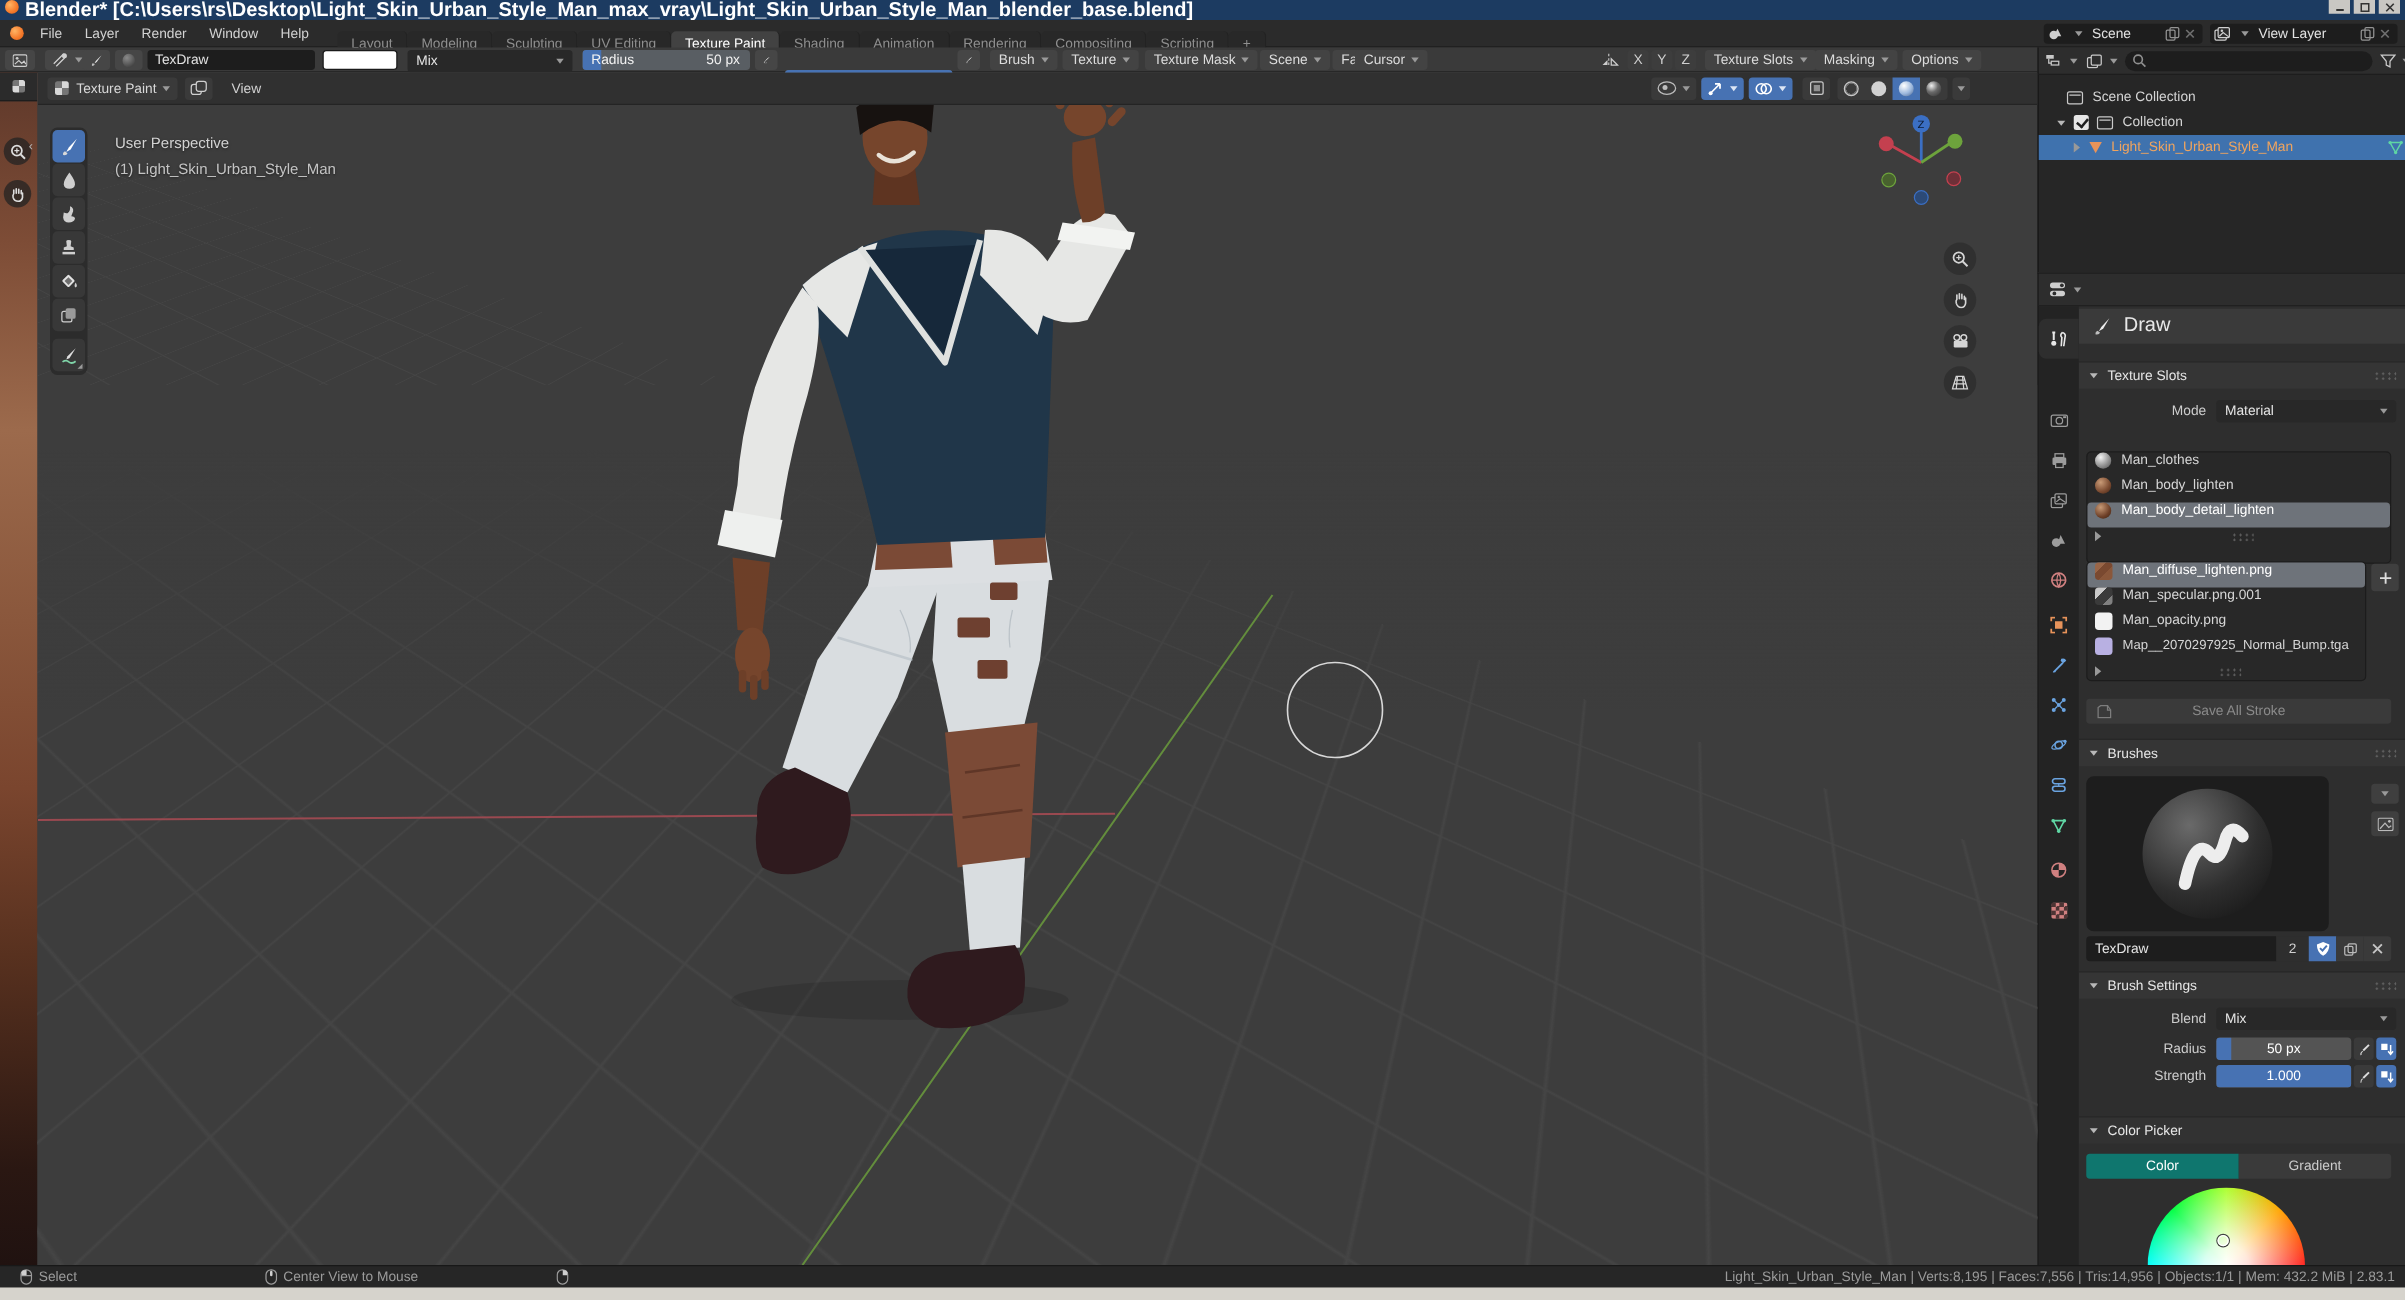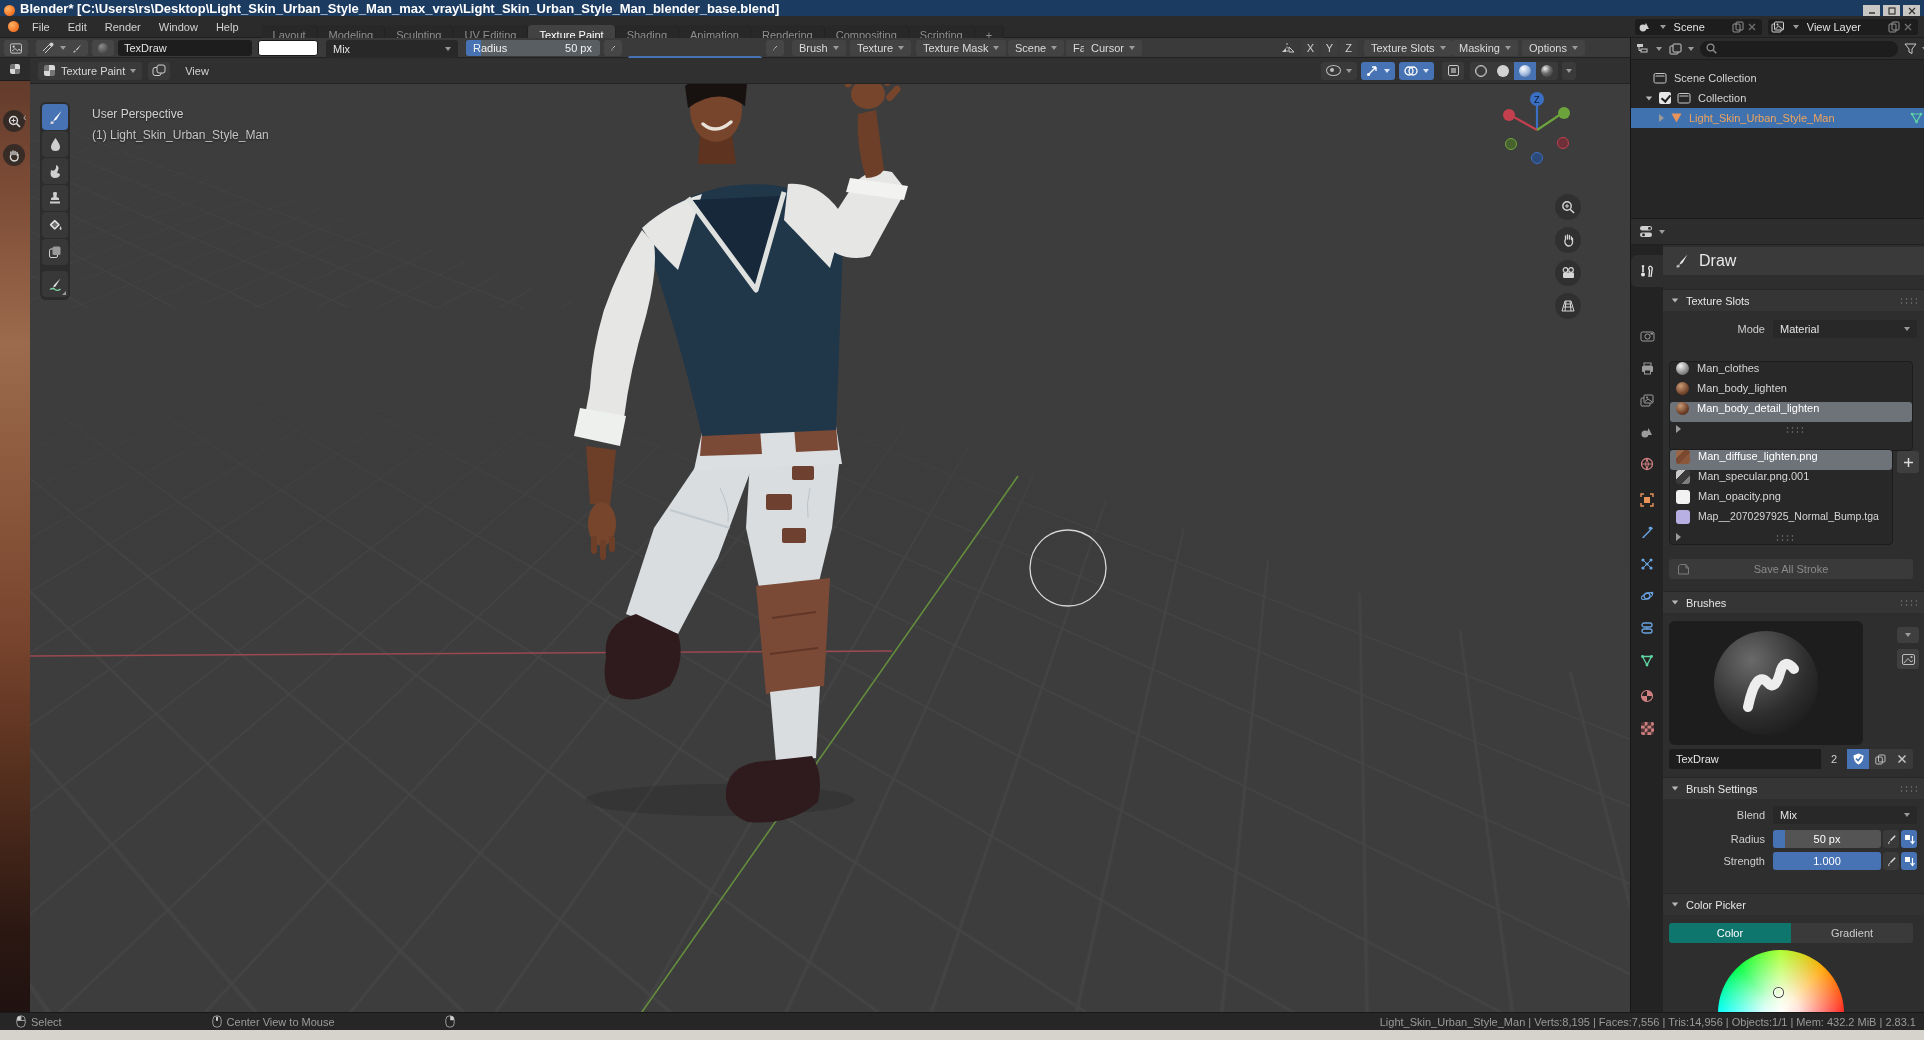--- a/index.html
+++ b/index.html
@@ -10,21 +10,21 @@
   .flex{display:flex;align-items:center}
   .chev{width:0;height:0;border-left:3px solid transparent;border-right:3px solid transparent;border-top:4px solid #9a9a9a;display:inline-block;margin-left:5px;flex:none}
   .tri-down{width:0;height:0;border-left:4px solid transparent;border-right:4px solid transparent;border-top:5px solid #b8b8b8;display:inline-block}
   .tri-right{width:0;height:0;border-top:4px solid transparent;border-bottom:4px solid transparent;border-left:5px solid #999;display:inline-block}
   .grip{width:18px;height:7px;background-image:radial-gradient(#6d6d6d 1px,transparent 1.2px);background-size:5px 4px;opacity:.8}
   .eye{width:13px;height:9px;border:1.5px solid #bdbdbd;border-radius:50%;position:relative;flex:none}
   .eye::after{content:"";position:absolute;left:3px;top:1.5px;width:4px;height:4px;border-radius:50%;background:#bdbdbd}
   .cbx{width:12px;height:12px;background:#e6e6e6;border-radius:2px;position:relative;flex:none}
   .cbx::after{content:"";position:absolute;left:3.5px;top:1px;width:4px;height:7px;border-right:2px solid #1f1f1f;border-bottom:2px solid #1f1f1f;transform:rotate(40deg)}
   
-  .titlebar{left:0;top:0;width:1924px;height:16px;background:#1c3b61;color:#fff;font-size:13px;font-weight:bold;display:flex;align-items:flex-end;padding:0 4px;box-sizing:border-box}
+  .titlebar{left:0;top:0;width:1924px;height:16px;background:#1c3b61;color:#fff;font-size:16px;font-weight:bold;display:flex;align-items:flex-start;padding:0 4px;box-sizing:border-box}
   .blogo{width:11px;height:11px;border-radius:50%;background:radial-gradient(circle at 35% 35%,#ffb464,#f5792a 60%,#d95f14);margin-right:5px;flex:none}
   .wbtn{width:17px;height:11px;background:#c9c7c3;margin-left:3px;display:flex;align-items:center;justify-content:center}
   .wbtn svg{display:block}
   
   .menubar{left:0;top:16px;width:1924px;height:22px;background:#2b2b2b;border-bottom:1px solid #1e1e1e;display:flex;align-items:center;box-sizing:border-box}
   .menu-item{padding:4px 9px;line-height:22px;color:#d2d2d2}
   .wtab{padding:0 11px;line-height:20px;margin-top:17px;color:#8f8f8f;border-radius:4px 4px 0 0;background:#282828;border-right:1px solid #222}
   .wtab.active{background:#424242;color:#fff}
   .idsel{height:16px;background:#1d1d1d;border-radius:3px;display:flex;align-items:center;padding:0 3px;margin-left:6px}
   .idsel .ic{width:14px;height:12px;margin-right:3px}
@@ -122,21 +122,21 @@
         <svg width="8" height="8">
           <path d="M1 1 L7 7 M7 1 L1 7" stroke="#333" stroke-width="1.3"></path>
         </svg>
       </span>
   </span>
 </div>
 
 <div class="abs menubar">
   <span class="blogo" style="margin:0 4px 0 8px"></span>
   <span class="menu-item">File</span>
-  <span class="menu-item">Edit</span>
+  <span class="menu-item">Layer</span>
   <span class="menu-item">Render</span>
   <span class="menu-item">Window</span>
   <span class="menu-item">Help</span>
   <span style="width:14px"></span>
   <span class="wtab">Layout</span>
   <span class="wtab">Modeling</span>
   <span class="wtab">Sculpting</span>
   <span class="wtab">UV Editing</span>
   <span class="wtab active">Texture Paint</span>
   <span class="wtab">Shading</span>

